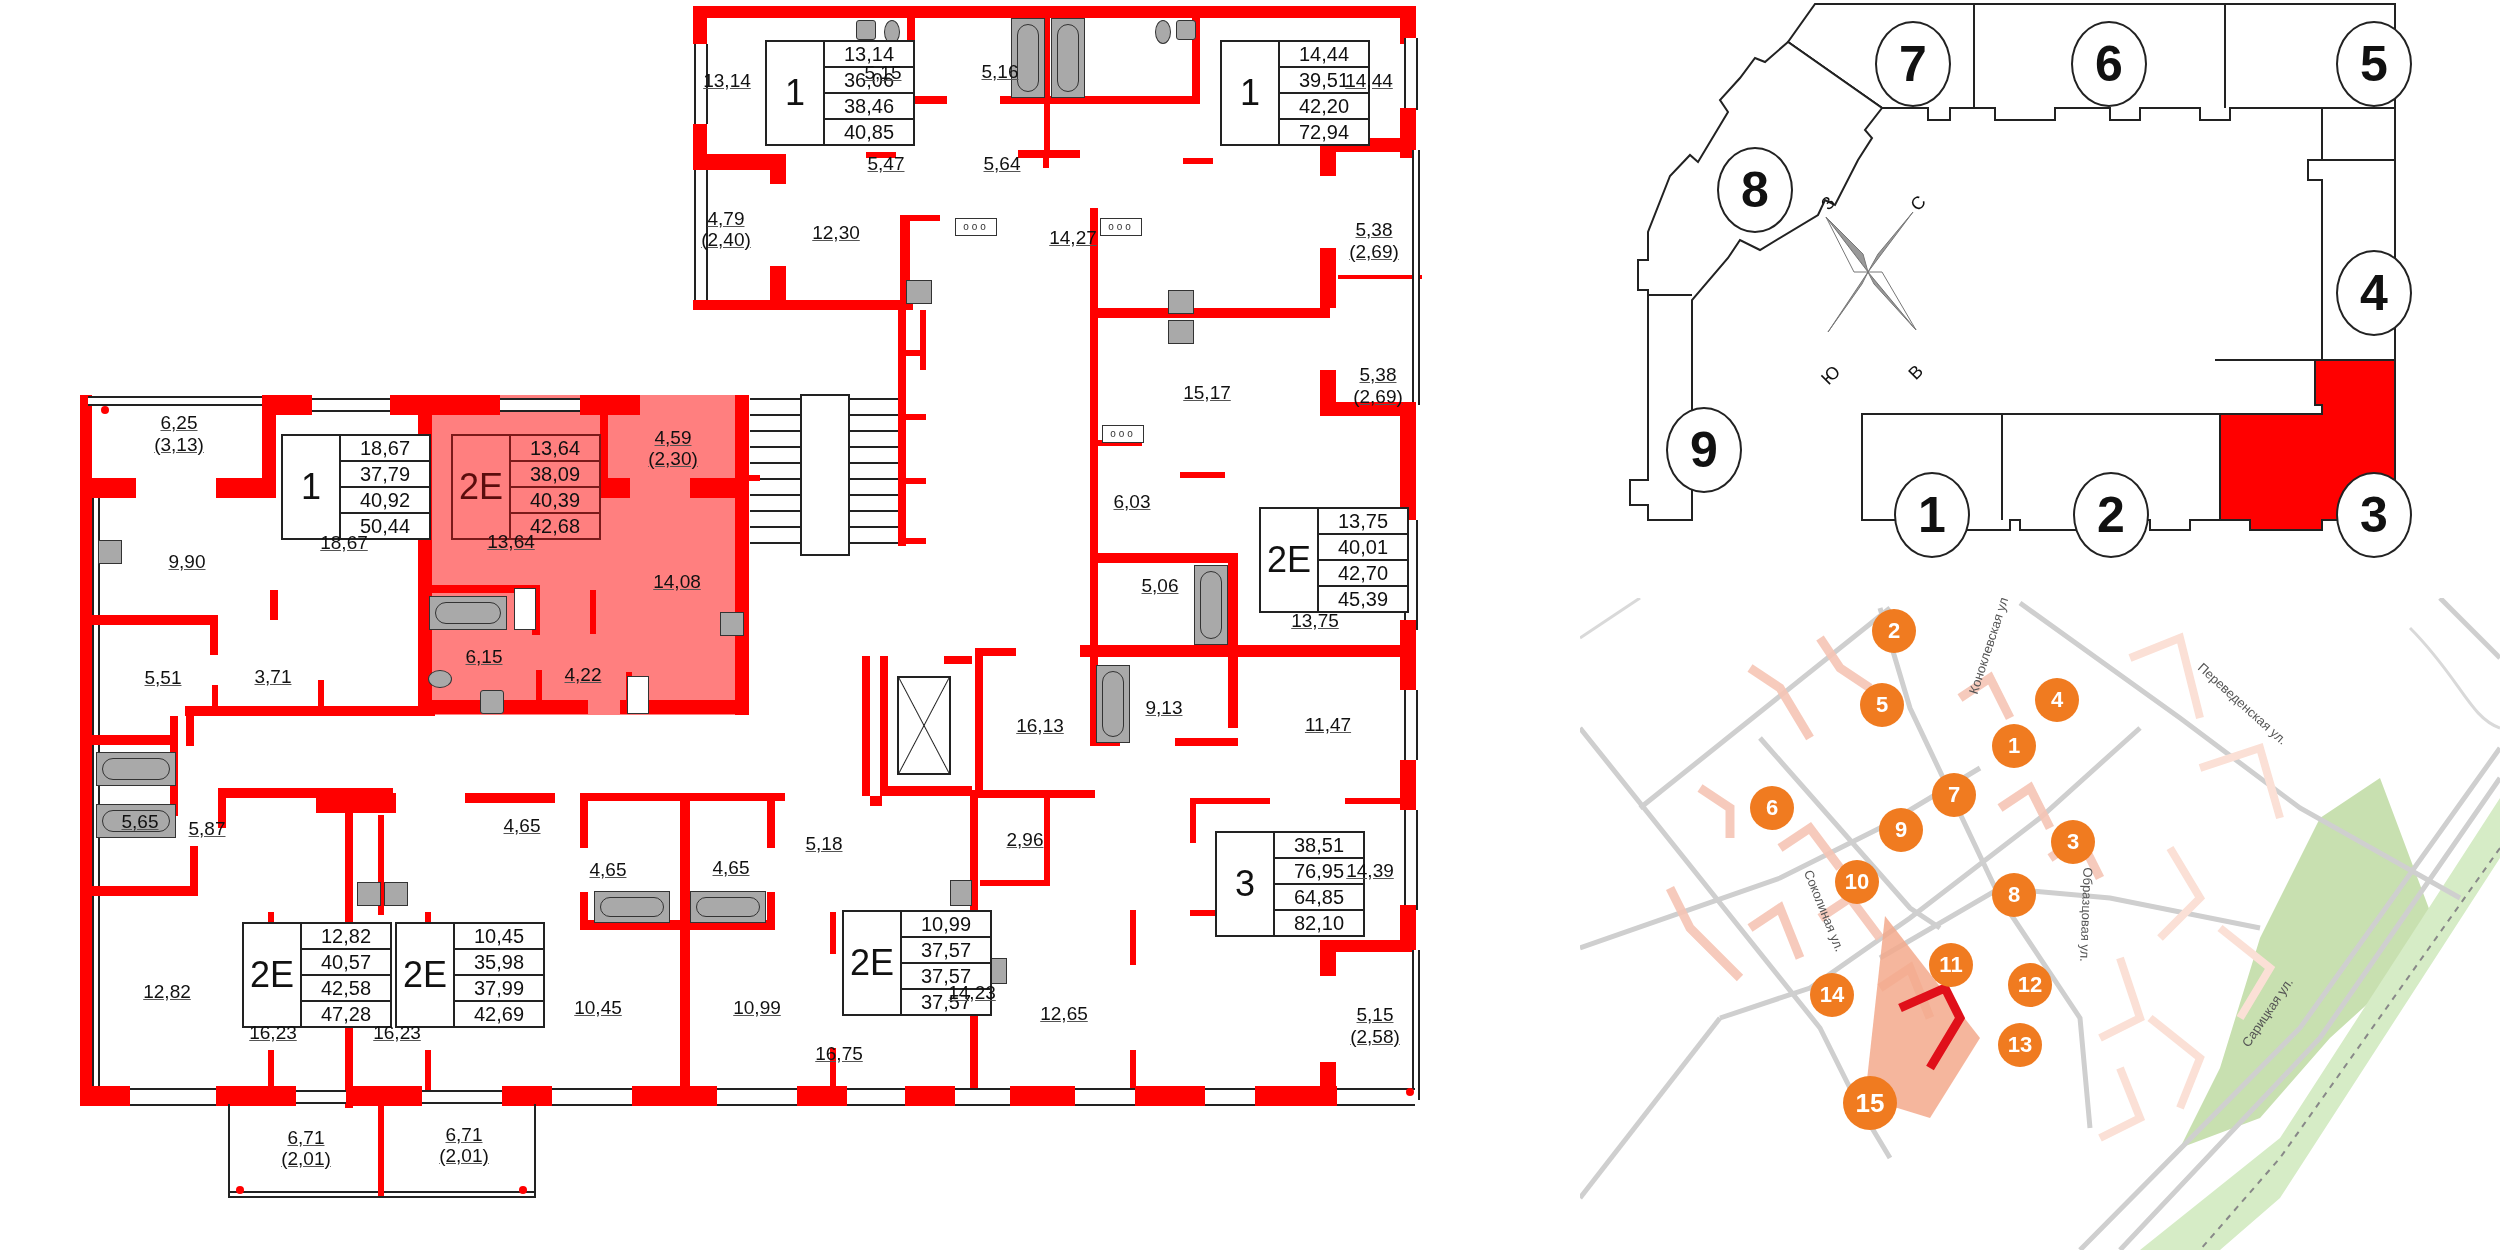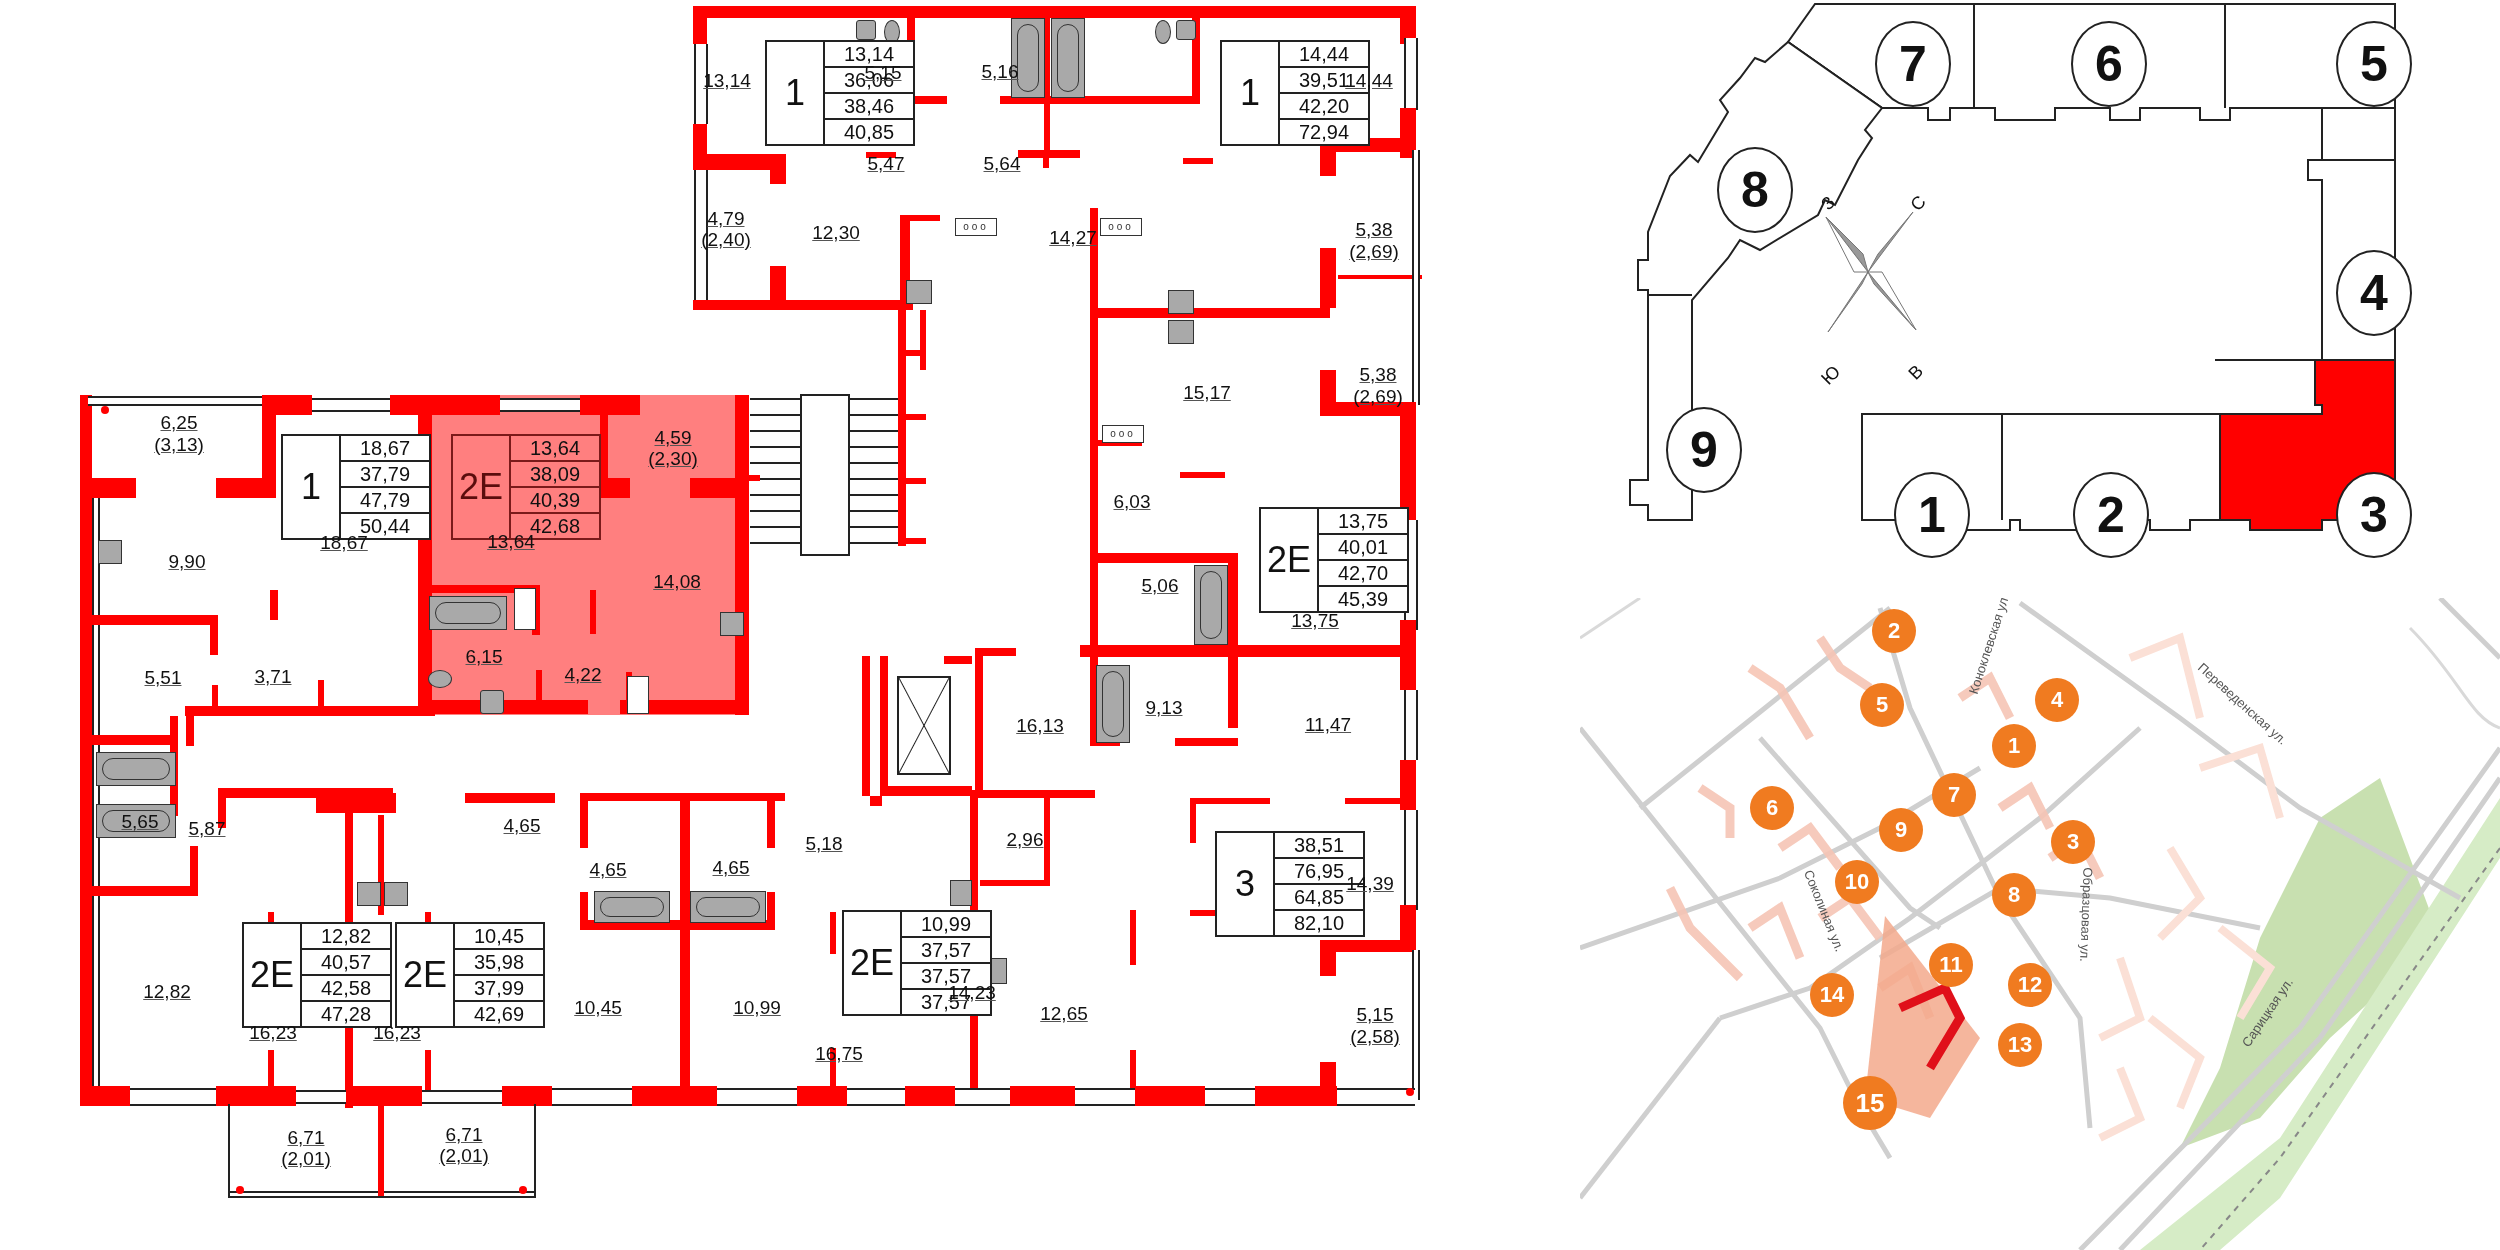--- a/index.html
+++ b/index.html
@@ -254,21 +254,21 @@
       <span>39,51</span>
       <span>42,20</span>
       <span>72,94</span>
     </div>
   </div>
   <div class="card" style="left:281px;top:434px;">
     <div class="rooms">1</div>
     <div class="vals">
       <span>18,67</span>
       <span>37,79</span>
-      <span>47,79</span>
+      <span>40,92</span>
       <span>50,44</span>
     </div>
   </div>
   <div class="card hl" style="left:451px;top:434px;">
     <div class="rooms" style="color:#5a0d0d;">2E</div>
     <div class="vals">
       <span>13,64</span>
       <span>38,09</span>
       <span>40,39</span>
       <span>42,68</span>
@@ -353,21 +353,21 @@
   <span class="area" style="left:677px;top:582px;">14,08</span>
   <span class="area" style="left:484px;top:657px;">6,15</span>
   <span class="area" style="left:583px;top:675px;">4,22</span>
   <span class="area" style="left:140px;top:822px;">5,65</span>
   <span class="area" style="left:207px;top:829px;">5,87</span>
   <span class="area" style="left:522px;top:826px;">4,65</span>
   <span class="area" style="left:608px;top:870px;">4,65</span>
   <span class="area" style="left:731px;top:868px;">4,65</span>
   <span class="area" style="left:824px;top:844px;">5,18</span>
   <span class="area" style="left:1025px;top:840px;">2,96</span>
-  <span class="area" style="left:1370px;top:871px;margin-top:13px;">14,39</span>
+  <span class="area" style="left:1370px;top:871px;">14,39</span>
   <span class="area" style="left:167px;top:992px;">12,82</span>
   <span class="area" style="left:273px;top:1033px;">16,23</span>
   <span class="area" style="left:397px;top:1033px;">16,23</span>
   <span class="area" style="left:598px;top:1008px;">10,45</span>
   <span class="area" style="left:757px;top:1008px;">10,99</span>
   <span class="area" style="left:839px;top:1054px;">16,75</span>
   <span class="area" style="left:944px;top:993px;margin-left:28px;">14,23</span>
   <span class="area" style="left:1064px;top:1014px;">12,65</span>
   <span class="area" style="left:1175px;top:1015px;left:1375px;">5,15</span>
   <span class="area" style="left:1375px;top:1037px;">(2,58)</span>

